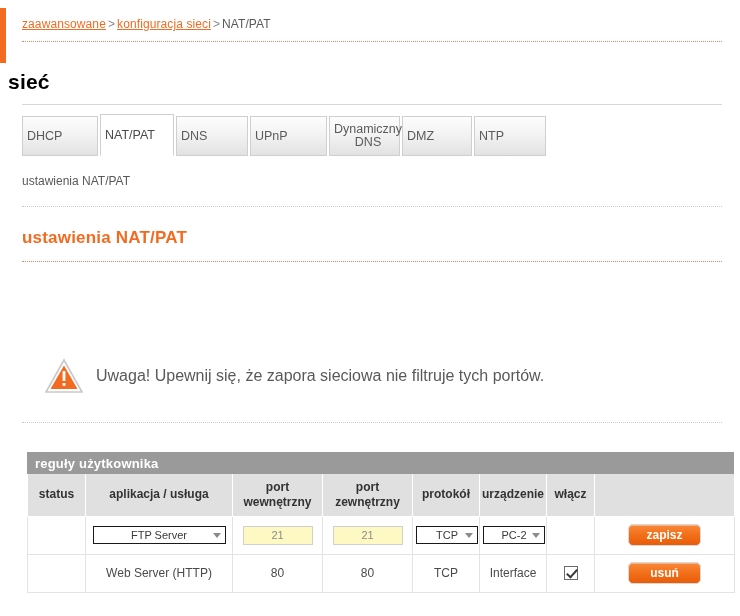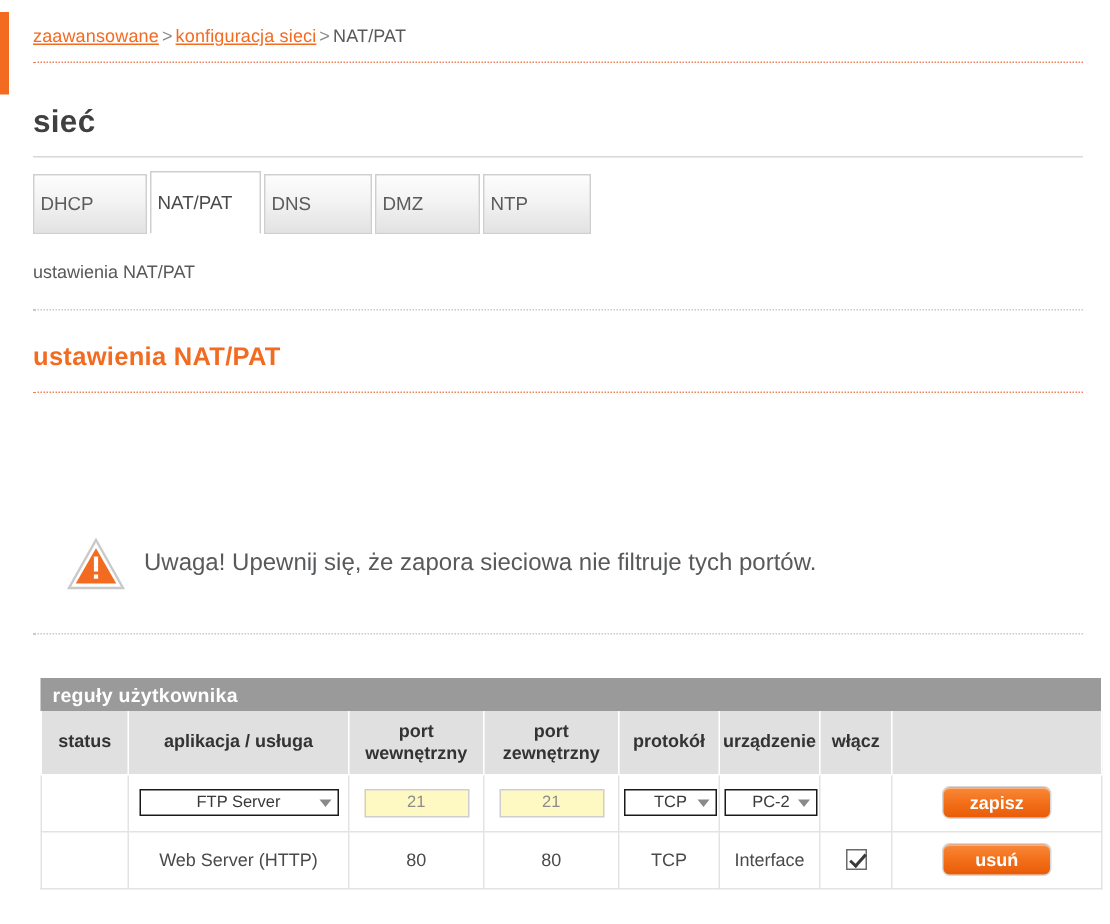--- a/index.html
+++ b/index.html
@@ -61,24 +61,24 @@
   .solid-rule-gray {
     position: absolute;
     left: 22px;
     height: 0;
     border-top: 1px solid #d8d8d8;
   }
 
   
   .page-title {
     position: absolute;
-    left: 22px; top: 70px;
+    left: 8px; top: 70px;
     font-size: 21px;
     font-weight: bold;
-    color: #404040;
+    color: #000000;
     letter-spacing: .2px;
   }
 
   
   .tabstrip {
     position: absolute;
     left: 22px; top: 114px;
     height: 42px;
     display: flex;
     align-items: flex-end;
@@ -305,20 +305,26 @@
 
   <div class="tabstrip">
     <div class="tab" style="width:76px;">
         <span>DHCP</span>
       </div>
     <div class="tab active" style="width:74px;">
         <span>NAT/PAT</span>
       </div>
     <div class="tab" style="width:72px;">
         <span>DNS</span>
+      </div>
+    <div class="tab" style="width:77px;">
+        <span>UPnP</span>
+      </div>
+    <div class="tab" style="width:71px;">
+        <span>Dynamiczny DNS</span>
       </div>
     <div class="tab" style="width:70px;">
         <span>DMZ</span>
       </div>
     <div class="tab" style="width:72px;">
         <span>NTP</span>
       </div>
   </div>
 
   <div class="sub-label">ustawienia NAT/PAT</div>

